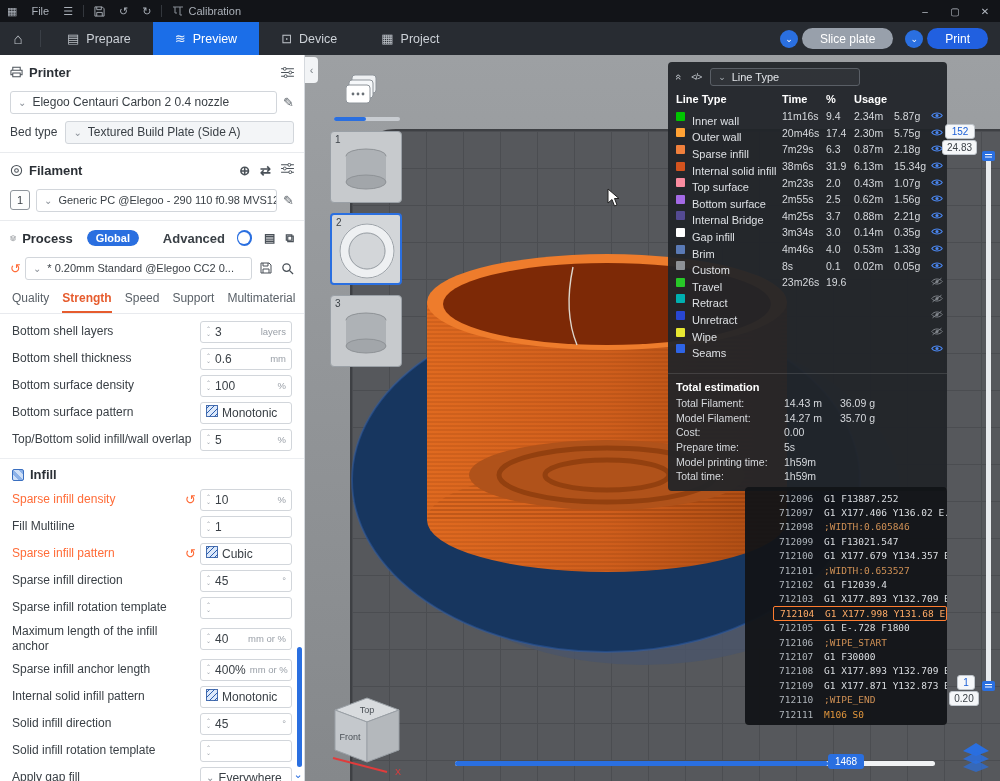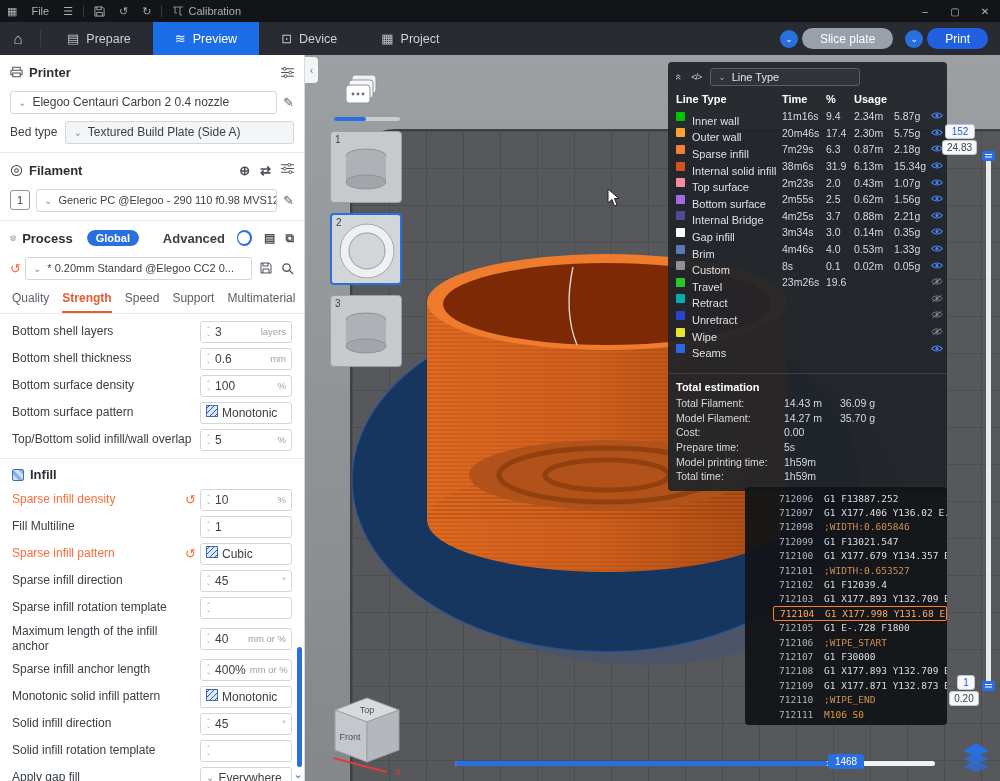--- a/index.html
+++ b/index.html
@@ -439,21 +439,21 @@
         <div class="ctl">
           <span class="stepper">
             <span>⌃</span>
             <span>⌄</span>
           </span>
           <span class="val">400%</span>
           <span class="unit">mm or %</span>
         </div>
       </div>
       <div class="param-row">
-        <span class="param-label">Monotonic solid infill pattern</span>
+        <span class="param-label">Internal solid infill pattern</span>
         <div class="ctl">
           <span><svg width="12" height="12" viewBox="0 0 12 12">
               <rect x="0.5" y="0.5" width="11" height="11" fill="#dce8fa" stroke="#4a6fae"></rect>
               <path d="M0 4 L4 0 M0 9 L9 0 M3 12 L12 3 M8 12 L12 8" stroke="#2a5fb0" stroke-width="1" fill="none"></path>
             </svg></span>
           <span class="val">Monotonic</span>
         </div>
       </div>
       <div class="param-row">
         <span class="param-label">Solid infill direction</span>

